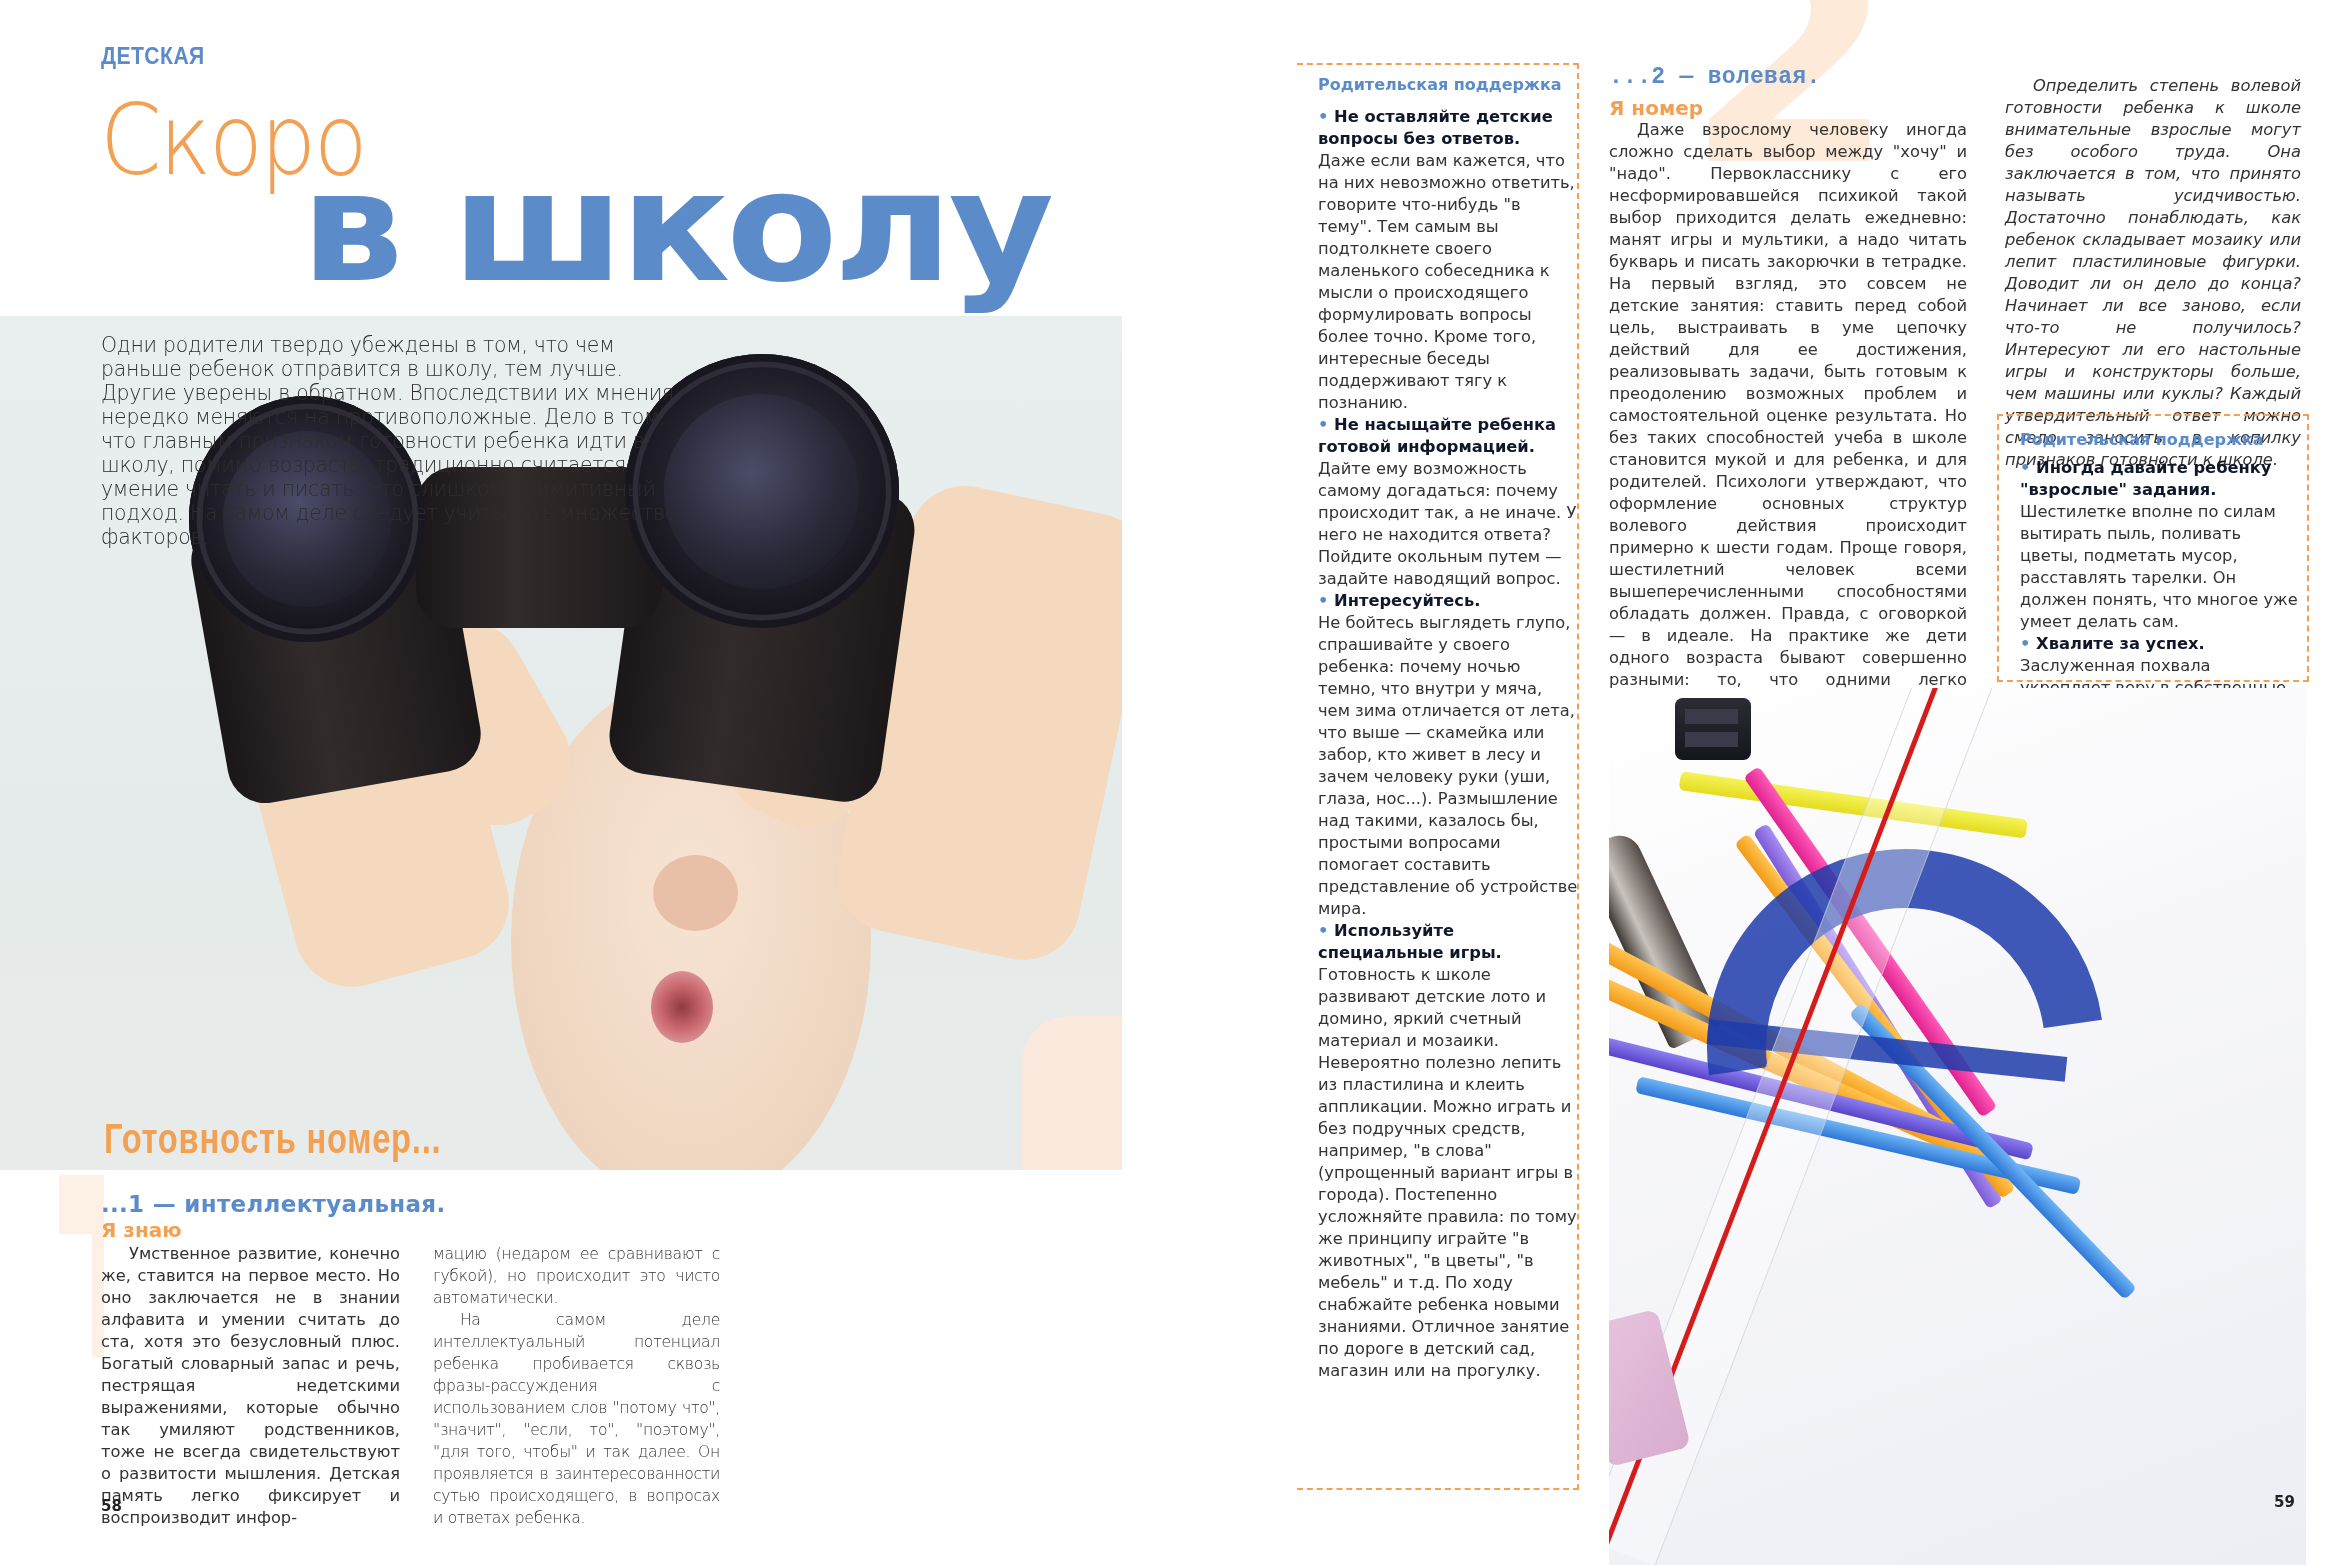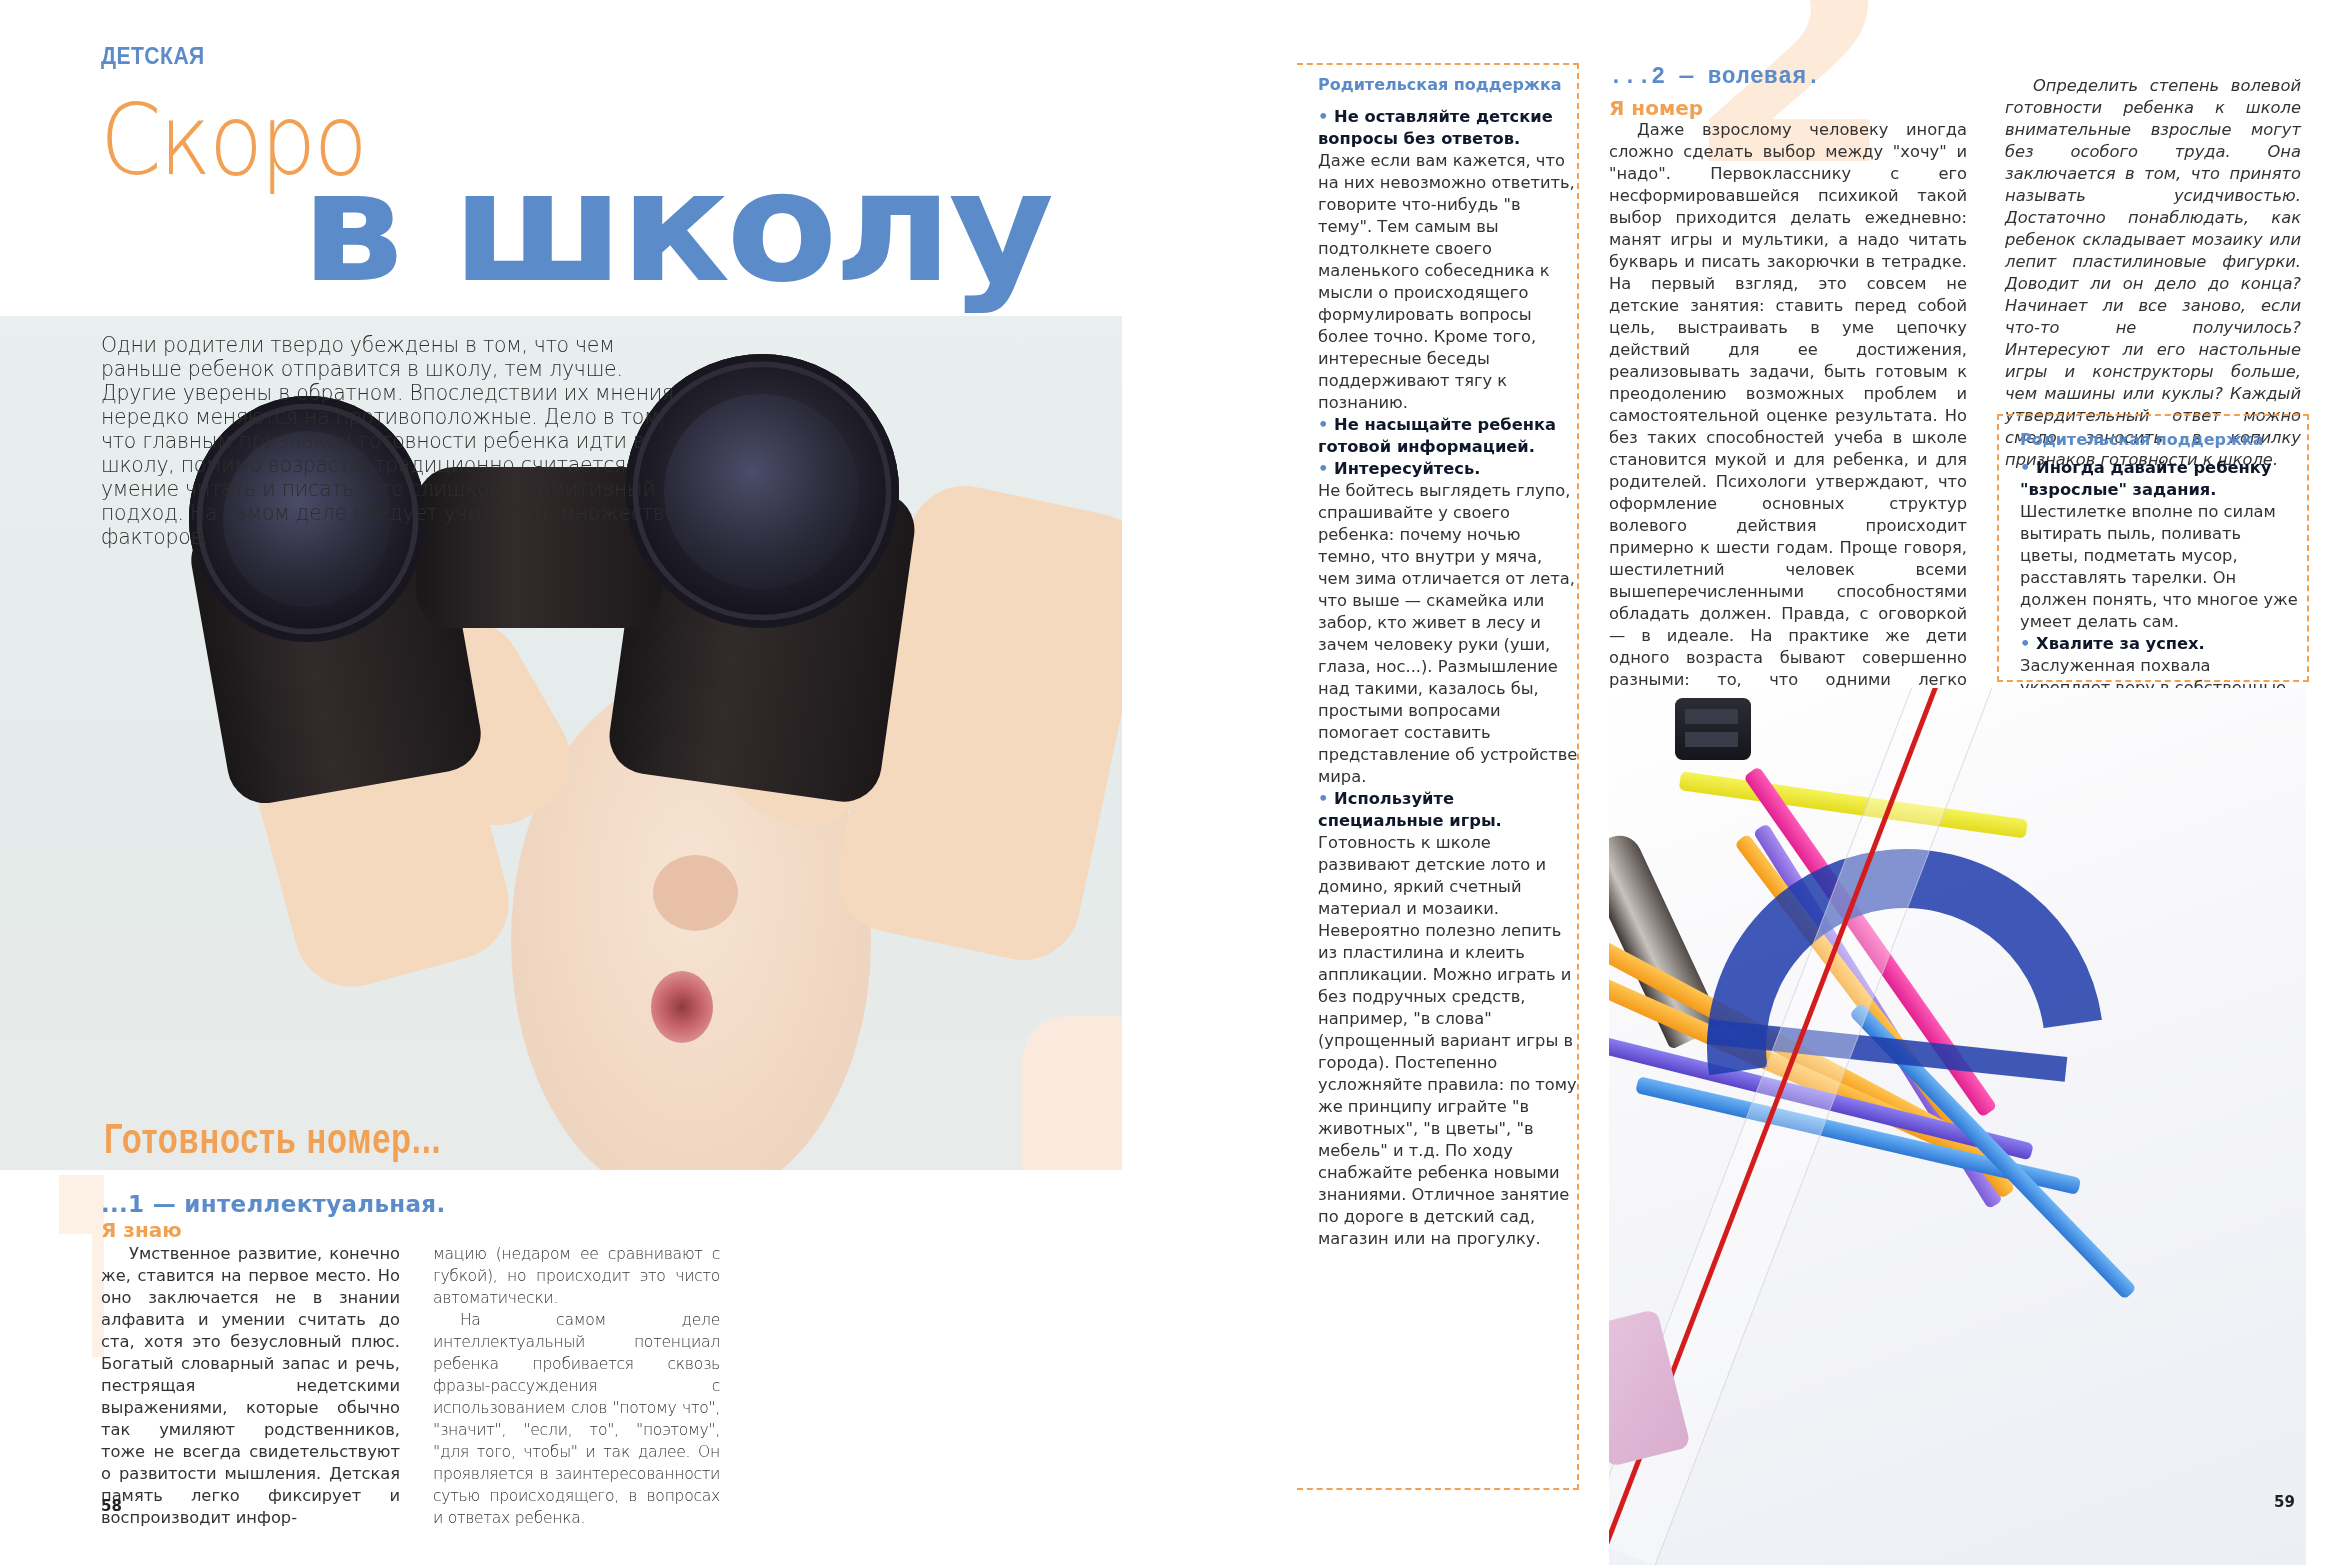--- a/index.html
+++ b/index.html
@@ -142,20 +142,21 @@
 <div class="sidebar-box"></div>
 <div class="sidebar-inner">
   <div class="sb-title">Родительская поддержка</div>
 
   <div>
     <span class="bullet">•</span><span class="tip-head">Не оставляйте детские вопросы без ответов.</span><br>
     <span>Даже если вам кажется, что на них невозможно ответить, говорите что-нибудь "в тему". Тем самым вы подтолкнете своего маленького собеседника к мысли о происходящего формулировать вопросы более точно. Кроме того, интересные беседы поддерживают тягу к познанию.</span>
   </div>
   <div>
     <span class="bullet">•</span><span class="tip-head">Не насыщайте ребенка готовой информацией.</span><br>
+    <span>Дайте ему возможность самому догадаться: почему происходит так, а не иначе. У него не находится ответа? Пойдите окольным путем — задайте наводящий вопрос.</span>
   </div>
   <div>
     <span class="bullet">•</span><span class="tip-head">Интересуйтесь.</span><br>
     <span>Не бойтесь выглядеть глупо, спрашивайте у своего ребенка: почему ночью темно, что внутри у мяча, чем зима отличается от лета, что выше — скамейка или забор, кто живет в лесу и зачем человеку руки (уши, глаза, нос...). Размышление над такими, казалось бы, простыми вопросами помогает составить представление об устройстве мира.</span>
   </div>
   <div>
     <span class="bullet">•</span><span class="tip-head">Используйте специальные игры.</span><br>
     <span>Готовность к школе развивают детские лото и домино, яркий счетный материал и мозаики. Невероятно полезно лепить из пластилина и клеить аппликации. Можно играть и без подручных средств, например, "в слова" (упрощенный вариант игры в города). Постепенно усложняйте правила: по тому же принципу играйте "в животных", "в цветы", "в мебель" и т.д. По ходу снабжайте ребенка новыми знаниями. Отличное занятие по дороге в детский сад, магазин или на прогулку.</span>
   </div>
 </div>

